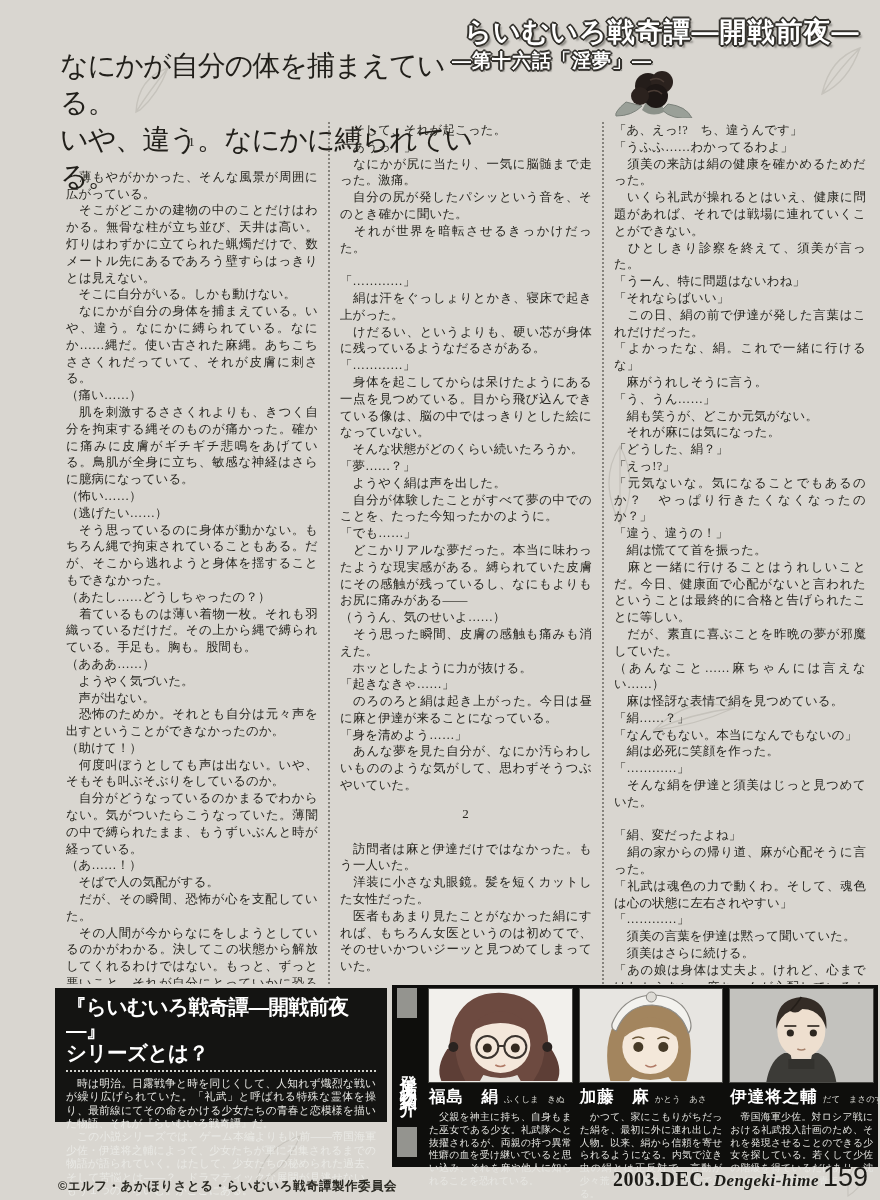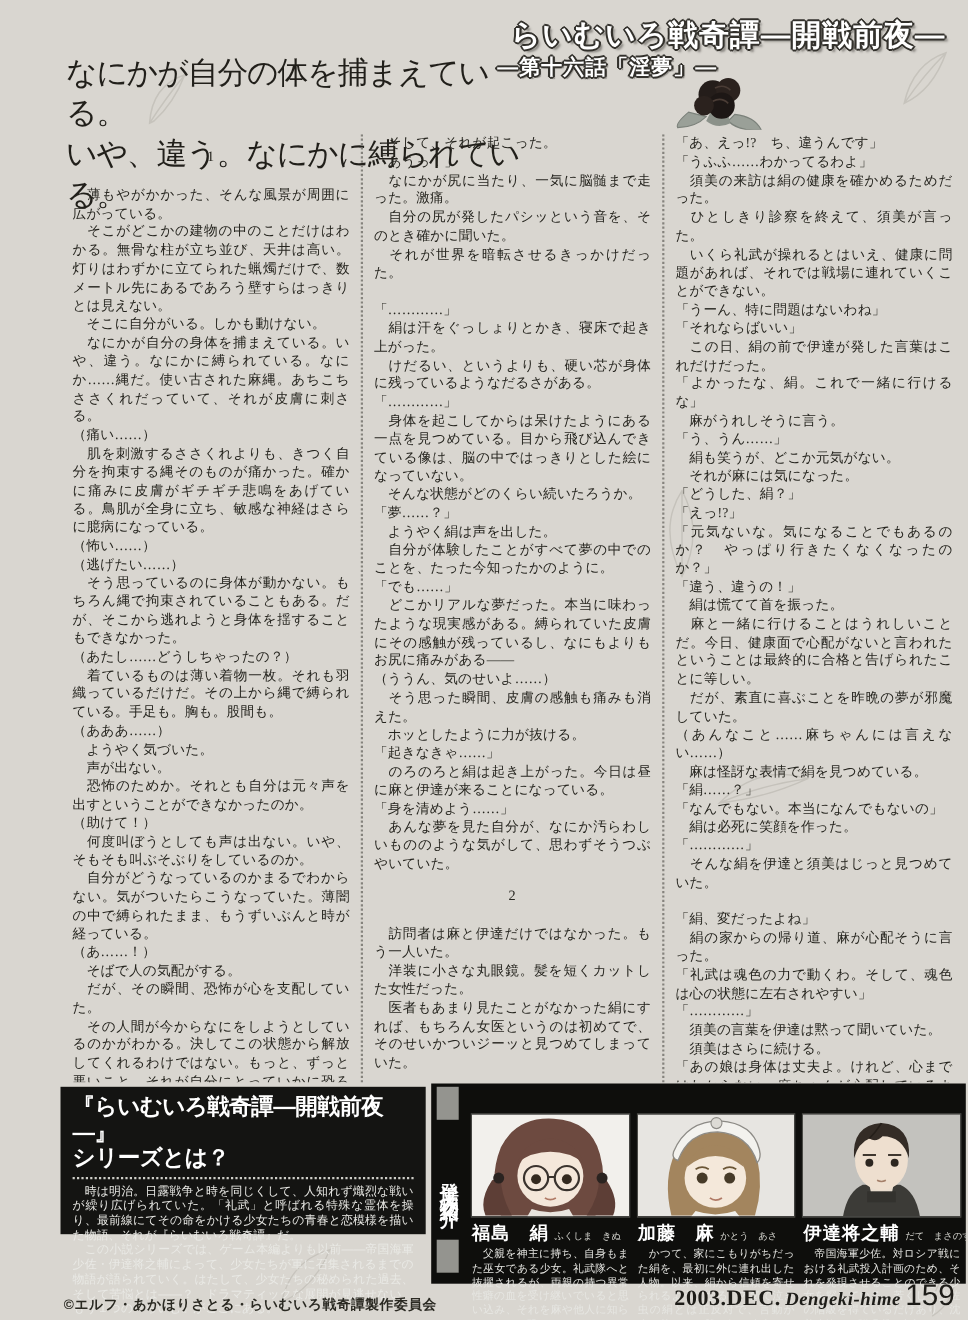--- a/index.html
+++ b/index.html
@@ -67,21 +67,21 @@
   .panel-label{
     width:27px;position:relative;display:flex;align-items:center;justify-content:center;
   }
   .panel-label::before{content:"";position:absolute;top:0;left:2px;width:20px;height:30px;background:#94948f;}
   .panel-label::after{content:"";position:absolute;bottom:6px;left:2px;width:20px;height:30px;background:#94948f;}
   .panel-label span{
     writing-mode:vertical-rl;text-orientation:upright;color:#fff;
     font-family:"Liberation Sans","DejaVu Sans",sans-serif;font-weight:900;
     font-size:17px;letter-spacing:5px;z-index:1;
   }
-  .char-cell{flex:1;display:flex;flex-direction:column;min-width:0;margin-top:24px;}
+  .char-cell{flex:1;display:flex;flex-direction:column;min-width:0;}
   .portrait{height:93px;border:1px solid #4a4a46;position:relative;overflow:hidden;flex:none;}
   .portrait svg{display:block;width:100%;height:100%;}
   .char-name-row{display:flex;align-items:baseline;gap:5px;padding:3px 1px 2px;}
   .char-name{color:#fff;font-weight:700;font-size:16.5px;letter-spacing:1px;white-space:nowrap;}
   .char-furigana{color:#d8d8d2;font-family:"Liberation Sans","DejaVu Sans",sans-serif;font-size:8.5px;white-space:nowrap;}
   .char-desc{
     font-family:"Liberation Sans","DejaVu Sans",sans-serif;
     font-size:9.8px;line-height:12.8px;color:#e6e6e2;text-align:justify;padding:1px 1px 0;
   }
   
@@ -191,22 +191,22 @@
       <p>　あんな夢を見た自分が、なにか汚らわしいもののような気がして、思わずそうつぶやいていた。</p>
       <p class="section-num">2</p>
       <p>　訪問者は麻と伊達だけではなかった。もう一人いた。</p>
       <p>　洋装に小さな丸眼鏡。髪を短くカットした女性だった。</p>
       <p>　医者もあまり見たことがなかった絹にすれば、もちろん女医というのは初めてで、そのせいかついジーッと見つめてしまっていた。</p>
     </div>
   <div class="story-col">
       <p>「あ、えっ!?　ち、違うんです」</p>
       <p>「うふふ……わかってるわよ」</p>
       <p>　須美の来訪は絹の健康を確かめるためだった。</p>
+      <p>　いくら礼武が操れるとはいえ、健康に問題があれば、それでは戦場に連れていくことができない。</p>
       <p>　ひとしきり診察を終えて、須美が言った。</p>
-      <p>　いくら礼武が操れるとはいえ、健康に問題があれば、それでは戦場に連れていくことができない。</p>
       <p>「うーん、特に問題はないわね」</p>
       <p>「それならばいい」</p>
       <p>　この日、絹の前で伊達が発した言葉はこれだけだった。</p>
       <p>「よかったな、絹。これで一緒に行けるな」</p>
       <p>　麻がうれしそうに言う。</p>
       <p>「う、うん……」</p>
       <p>　絹も笑うが、どこか元気がない。</p>
       <p>　それが麻には気になった。</p>
       <p>「どうした、絹？」</p>
       <p>「えっ!?」</p>

